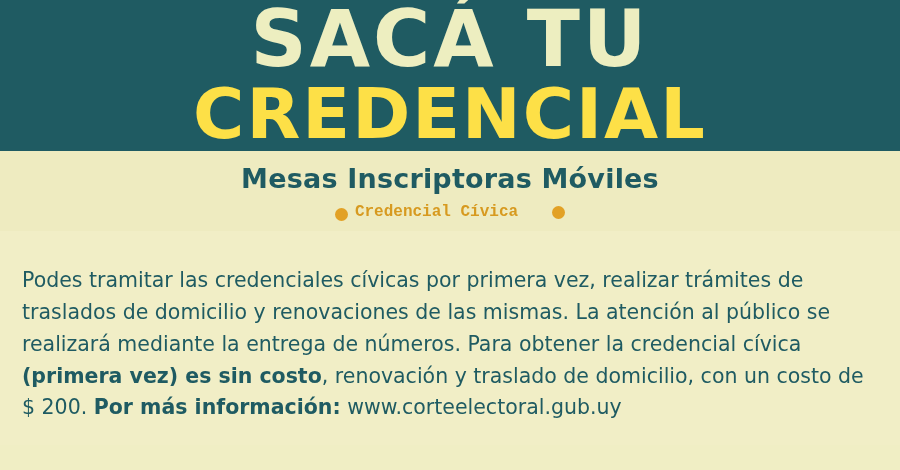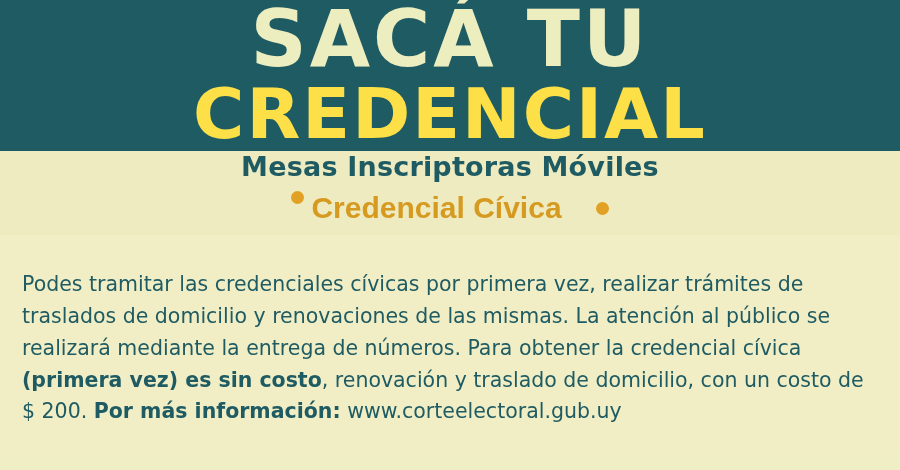--- a/index.html
+++ b/index.html
@@ -46,45 +46,45 @@
     font-weight: bold;
     letter-spacing: 2px;
     line-height: 1.05;
     text-align: center;
     font-family: "DejaVu Sans", sans-serif;
     margin-top: 2px;
   }
   
   .subband {
     background: #eeebc0;
-    padding: 0 0 10px 0;
+    padding: 12px 0 10px 0;
     text-align: center;
   }
   .subtitle {
     color: #1f5b62;
     font-size: 27px;
     font-weight: bold;
     font-family: "DejaVu Sans", sans-serif;
     letter-spacing: 0.2px;
   }
   .services {
     margin-top: 9px;
     display: flex;
     justify-content: center;
     align-items: center;
     gap: 34px;
   }
   .service {
     display: flex;
-    align-items: flex-start;
+    align-items: flex-end;
     gap: 7px;
     color: #d79a20;
-    font-size: 30px;
+    font-size: 16px;
     font-weight: bold;
-    font-family: Liberation Sans, sans-serif;
+    font-family: Liberation Mono, monospace;
   }
   .bullet {
     width: 13px;
     height: 13px;
     border-radius: 50%;
     background: #e2a125;
     display: inline-block;
     flex: none;
   }
   

